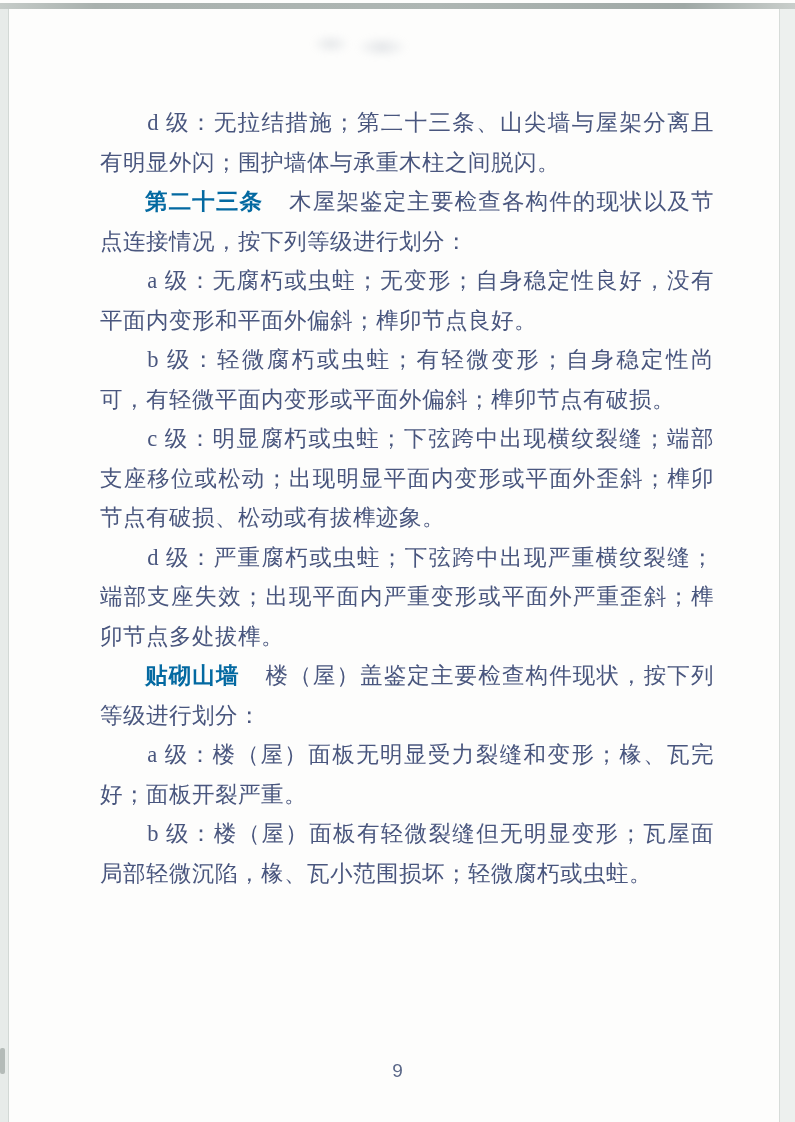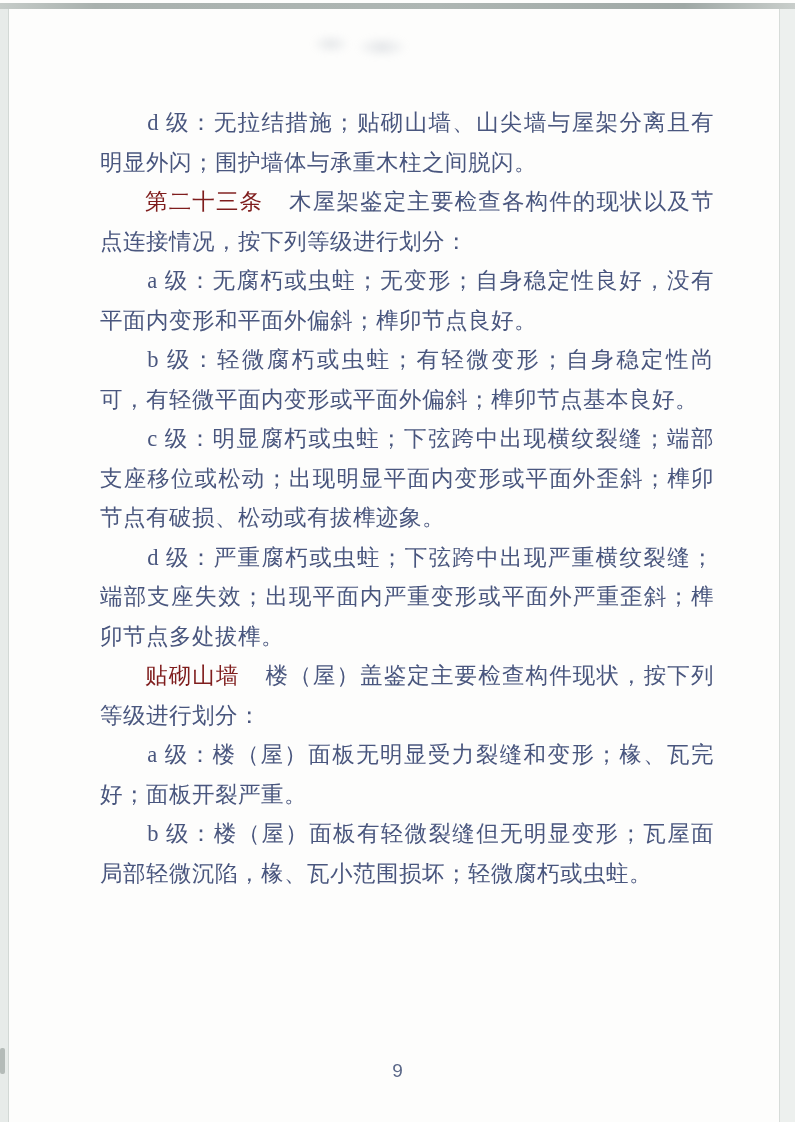--- a/index.html
+++ b/index.html
@@ -69,22 +69,22 @@
     line-height: 39.5px;
     text-align: justify;
     letter-spacing: 0.5px;
   }
   .text-block p {
     margin: 0;
     padding: 0;
     text-indent: 2em;
   }
   .text-block .term {
-    font-weight: normal;
-    color: #7f1d1d;
+    font-weight: bold;
+    color: #0369a1;
     margin-right: 0.1em;
   }
   .page-footer {
     position: absolute;
     left: 0; top: 1060px;
     width: 795px;
     text-align: center;
     color: #5a6788;
     font-size: 19px;
     font-family: "Liberation Sans", "DejaVu Sans", sans-serif;
@@ -94,24 +94,24 @@
 <body>
 
 <div class="scan-top-bar"></div>
 <div class="scan-left-edge"></div>
 <div class="scan-right-edge"></div>
 <div class="scan-left-mark"></div>
 <div class="smudge smudge-1"></div>
 <div class="smudge smudge-2"></div>
 
 <div class="text-block">
-  <p><span class="term"></span><span>d 级：无拉结措施；贴砌山墙、山尖墙与屋架分离且有明显外闪；围护墙体与承重木柱之间脱闪。</span></p>
+  <p><span class="term"></span><span>d 级：无拉结措施；第二十三条、山尖墙与屋架分离且有明显外闪；围护墙体与承重木柱之间脱闪。</span></p>
   <p><span class="term">第二十三条</span><span>　木屋架鉴定主要检查各构件的现状以及节点连接情况，按下列等级进行划分：</span></p>
   <p><span class="term"></span><span>a 级：无腐朽或虫蛀；无变形；自身稳定性良好，没有平面内变形和平面外偏斜；榫卯节点良好。</span></p>
-  <p><span class="term"></span><span>b 级：轻微腐朽或虫蛀；有轻微变形；自身稳定性尚可，有轻微平面内变形或平面外偏斜；榫卯节点基本良好。</span></p>
+  <p><span class="term"></span><span>b 级：轻微腐朽或虫蛀；有轻微变形；自身稳定性尚可，有轻微平面内变形或平面外偏斜；榫卯节点有破损。</span></p>
   <p><span class="term"></span><span>c 级：明显腐朽或虫蛀；下弦跨中出现横纹裂缝；端部支座移位或松动；出现明显平面内变形或平面外歪斜；榫卯节点有破损、松动或有拔榫迹象。</span></p>
   <p><span class="term"></span><span>d 级：严重腐朽或虫蛀；下弦跨中出现严重横纹裂缝；端部支座失效；出现平面内严重变形或平面外严重歪斜；榫卯节点多处拔榫。</span></p>
   <p><span class="term">贴砌山墙</span><span>　楼（屋）盖鉴定主要检查构件现状，按下列等级进行划分：</span></p>
   <p><span class="term"></span><span>a 级：楼（屋）面板无明显受力裂缝和变形；椽、瓦完好；面板开裂严重。</span></p>
   <p><span class="term"></span><span>b 级：楼（屋）面板有轻微裂缝但无明显变形；瓦屋面局部轻微沉陷，椽、瓦小范围损坏；轻微腐朽或虫蛀。</span></p>
 </div>
 
 <div class="page-footer">9</div>
 
 </body></html>

